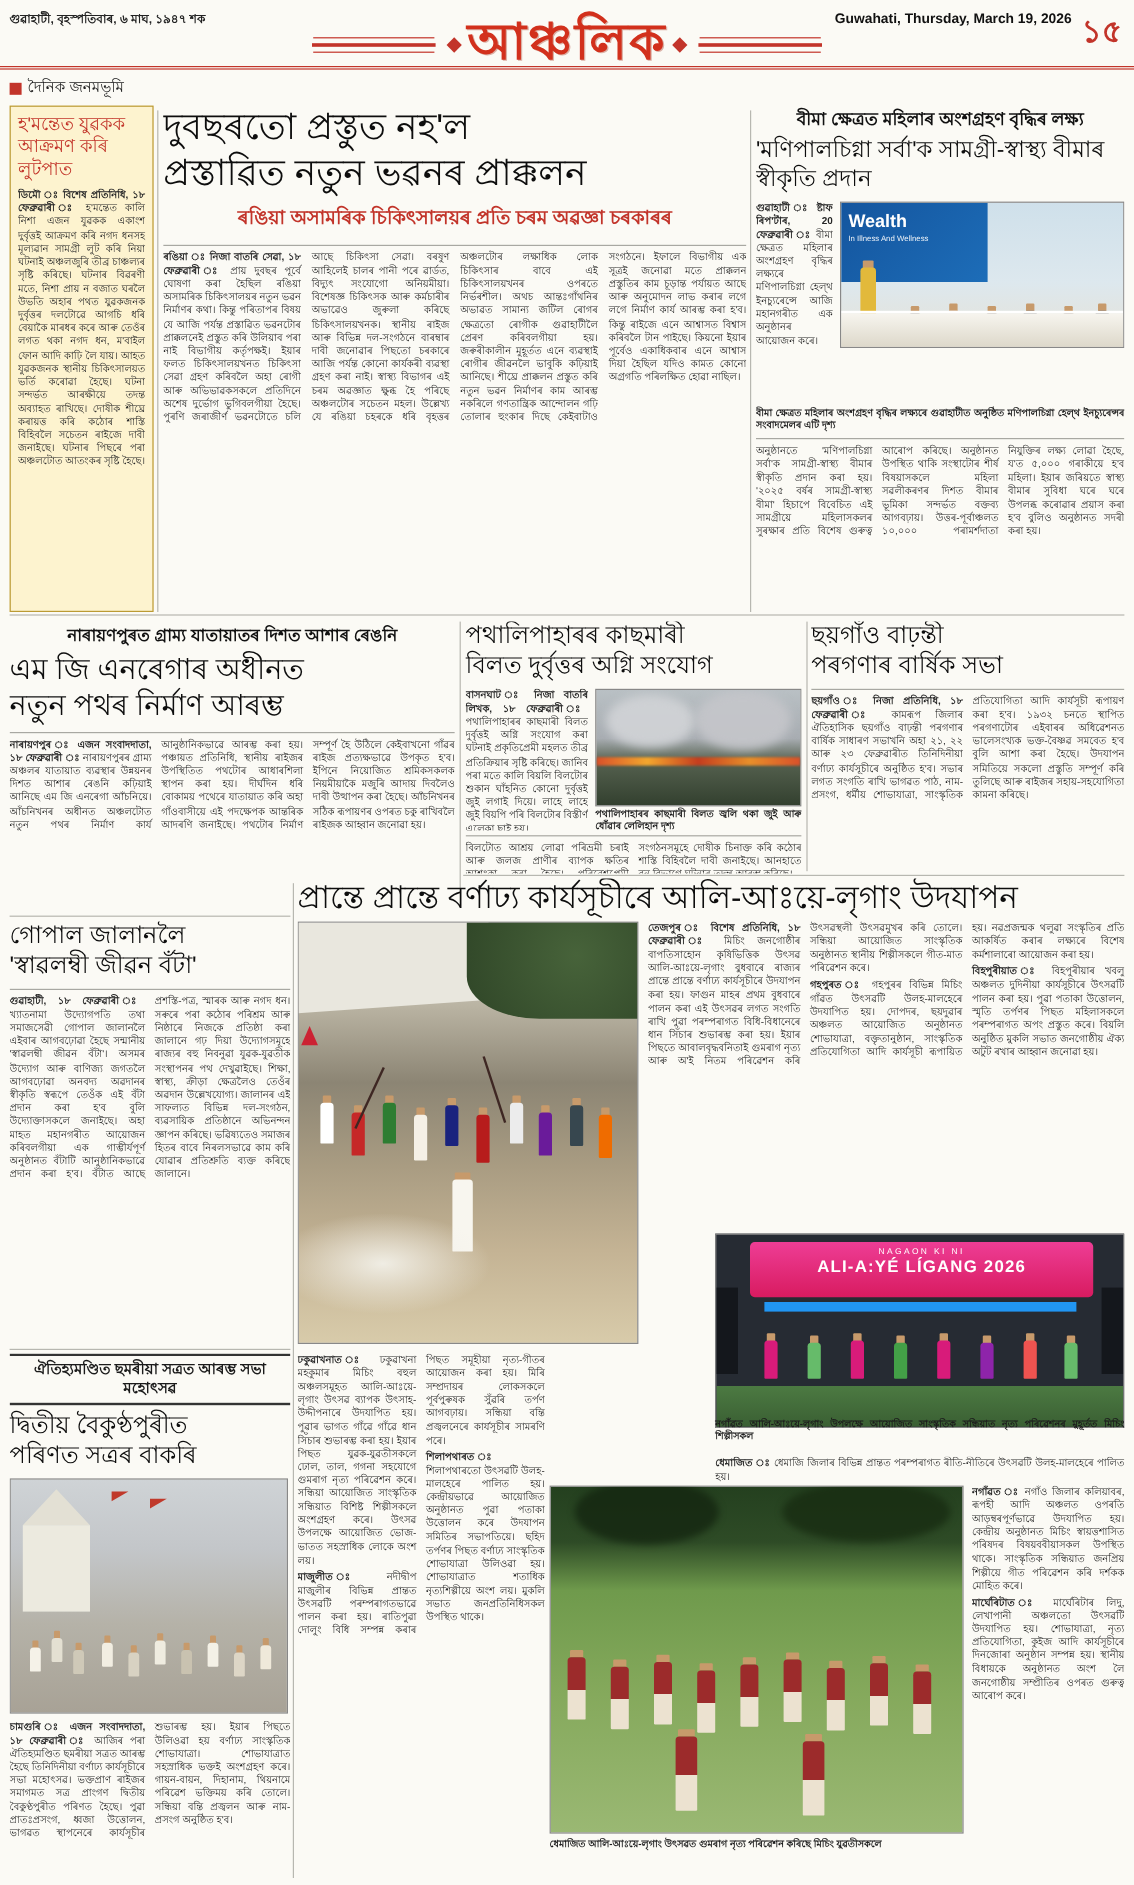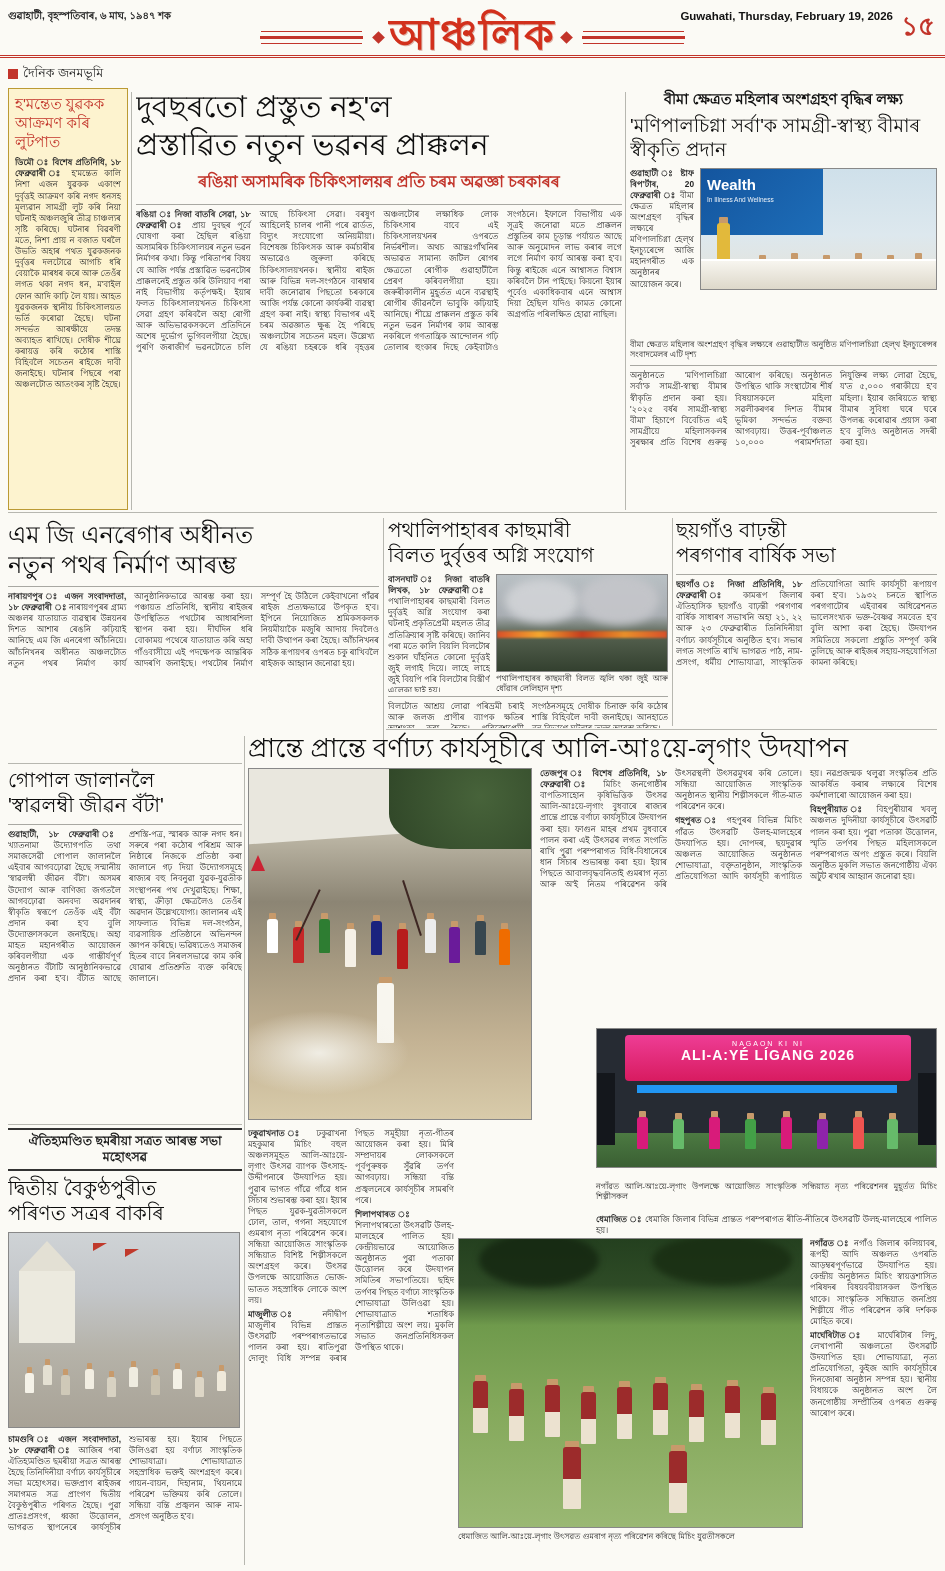--- a/index.html
+++ b/index.html
@@ -25,21 +25,21 @@
   .kicker { font-weight:bold; text-align:center; color:#111; }
   .hl { font-weight:normal; color:#0d0d0d; line-height:1.25; }
   .hl.red { color:#c2342a; }
   .subhead { font-weight:bold; text-align:center; color:#c2342a; }
   .bt { font-size:8.3px; line-height:1.34; text-align:justify; color:#262626; overflow:hidden; }
   .bt p { margin:0 0 3px; }
   .lead { font-weight:bold; }
   .cols2 { column-count:2; column-gap:8px; }
   .cols3 { column-count:3; column-gap:8px; }
   .cols4 { column-count:4; column-gap:9px; }
-  .cap { font-size:8px; font-weight:normal; line-height:1.3; text-align:justify; color:#1c1c1c; }
+  .cap { font-size:8px; font-weight:bold; line-height:1.3; text-align:justify; color:#1c1c1c; }
   .toprule { border-top:1px solid #a8a8a2; padding-top:4px; }
 
   .vline { position:absolute; width:1px; background:#b7b7b0; }
   .hline { position:absolute; height:1px; background:#b7b7b0; }
 
   
   .ybox { background:#fdf3cf; border:1px solid #bb9a34; padding:6px 6px; }
 
   
   .photo { position:absolute; overflow:hidden; background:#9a9a93; border:1px solid #888; }
@@ -64,21 +64,21 @@
 
   <div class="hdr">
     <div class="hdr-date-as">গুৱাহাটী, বৃহস্পতিবাৰ, ৬ মাঘ, ১৯৪৭ শক</div>
     <div class="masthead">
       <div class="mh-line"></div>
       <div class="mh-diamond"></div>
       <div class="mh-title">আঞ্চলিক</div>
       <div class="mh-diamond"></div>
       <div class="mh-line"></div>
     </div>
-    <div class="hdr-date-en">Guwahati, Thursday, February 19, 2026</div>
+    <div class="hdr-date-en">Guwahati, Thursday, March 19, 2026</div>
     <div class="pagenum">১৫</div>
   </div>
   <div class="subhdr">
     <div class="mark"></div>
     <div class="pname">দৈনিক জনমভূমি</div>
   </div>
 
   <div class="vline" style="left:131px;top:92px;height:418px"></div>
   <div class="vline" style="left:625px;top:92px;height:418px"></div>
   <div class="hline" style="left:8px;top:512px;width:929px"></div>
@@ -129,20 +129,21 @@
         <div class="a3-table"></div>
       </div>
     </div>
     <div class="cap" style="margin-top:4px">বীমা ক্ষেত্ৰত মহিলাৰ অংশগ্ৰহণ বৃদ্ধিৰ লক্ষ্যৰে গুৱাহাটীত অনুষ্ঠিত মণিপালচিগ্না হেল্থ ইনচ্যুৰেন্সৰ সংবাদমেলৰ এটি দৃশ্য</div>
     <div class="bt cols3 toprule" style="margin-top:5px;height:128px">
       <p><span>অনুষ্ঠানতে 'মণিপালচিগ্না সৰ্বা'ক সামগ্ৰী-স্বাস্থ্য বীমাৰ স্বীকৃতি প্ৰদান কৰা হয়। '২০২৫ বৰ্ষৰ সামগ্ৰী-স্বাস্থ্য বীমা' হিচাপে বিবেচিত এই সামগ্ৰীয়ে মহিলাসকলৰ সুৰক্ষাৰ প্ৰতি বিশেষ গুৰুত্ব আৰোপ কৰিছে। অনুষ্ঠানত উপস্থিত থাকি সংস্থাটোৰ শীৰ্ষ বিষয়াসকলে মহিলা সৱলীকৰণৰ দিশত বীমাৰ ভূমিকা সন্দৰ্ভত বক্তব্য আগবঢ়ায়। উত্তৰ-পূৰ্বাঞ্চলত ১০,০০০ পৰামৰ্শদাতা নিযুক্তিৰ লক্ষ্য লোৱা হৈছে, য'ত ৫,০০০ গৰাকীয়ে হ'ব মহিলা। ইয়াৰ জৰিয়তে স্বাস্থ্য বীমাৰ সুবিধা ঘৰে ঘৰে উপলব্ধ কৰোৱাৰ প্ৰয়াস কৰা হ'ব বুলিও অনুষ্ঠানত সদৰী কৰা হয়।</span></p>
     </div>
   </div>
 
   <div class="art" style="left:8px;top:518px;width:371px;height:240px">
+    <div class="kicker" style="font-size:14px">নাৰায়ণপুৰত গ্ৰাম্য যাতায়াতৰ দিশত আশাৰ ৰেঙনি</div>
     <div class="hl" style="font-size:24px;margin-top:2px">
       <div>এম জি এনৰেগাৰ অধীনত</div>
       <div>নতুন পথৰ নিৰ্মাণ আৰম্ভ</div>
     </div>
     <div class="bt cols3 toprule" style="margin-top:6px;height:148px">
       <p><b class="lead">নাৰায়ণপুৰ ঃ এজন সংবাদদাতা, ১৮ ফেব্ৰুৱাৰী ঃ</b> <span>নাৰায়ণপুৰৰ গ্ৰাম্য অঞ্চলৰ যাতায়াত ব্যৱস্থাৰ উন্নয়নৰ দিশত আশাৰ ৰেঙনি কঢ়িয়াই আনিছে এম জি এনৰেগা আঁচনিয়ে। আঁচনিখনৰ অধীনত অঞ্চলটোত নতুন পথৰ নিৰ্মাণ কাৰ্য আনুষ্ঠানিকভাৱে আৰম্ভ কৰা হয়। পঞ্চায়ত প্ৰতিনিধি, স্থানীয় ৰাইজৰ উপস্থিতিত পথটোৰ আধাৰশিলা স্থাপন কৰা হয়। দীৰ্ঘদিন ধৰি বোকাময় পথেৰে যাতায়াত কৰি অহা গাঁওবাসীয়ে এই পদক্ষেপক আন্তৰিক আদৰণি জনাইছে। পথটোৰ নিৰ্মাণ সম্পূৰ্ণ হৈ উঠিলে কেইবাখনো গাঁৱৰ ৰাইজ প্ৰত্যক্ষভাৱে উপকৃত হ'ব। ইপিনে নিয়োজিত শ্ৰমিকসকলক নিয়মীয়াকৈ মজুৰি আদায় দিবলৈও দাবী উত্থাপন কৰা হৈছে। আঁচনিখনৰ সঠিক ৰূপায়ণৰ ওপৰত চকু ৰাখিবলৈ ৰাইজক আহ্বান জনোৱা হয়।</span></p>
     </div>
   </div>
 
   <div class="art" style="left:388px;top:518px;width:280px;height:210px">
@@ -208,21 +209,21 @@
       <div style="position:absolute;left:162px;top:110px;width:2px;height:58px;background:#3e2723;transform:rotate(-18deg)"></div>
       <div style="position:absolute;left:-20px;bottom:24px;width:180px;height:84px;background:radial-gradient(closest-side,rgba(242,240,232,.95),rgba(242,240,232,0))"></div>
     </div>
 
     <div class="bt cols3" style="position:absolute;left:292px;top:36px;width:397px;height:256px">
       <p><b class="lead">তেজপুৰ ঃ বিশেষ প্ৰতিনিধি, ১৮ ফেব্ৰুৱাৰী ঃ</b> <span>মিচিং জনগোষ্ঠীৰ বাপতিসাহোন কৃষিভিত্তিক উৎসৱ আলি-আঃয়ে-লৃগাং বুধবাৰে ৰাজ্যৰ প্ৰান্তে প্ৰান্তে বৰ্ণাঢ্য কাৰ্যসূচীৰে উদযাপন কৰা হয়। ফাগুন মাহৰ প্ৰথম বুধবাৰে পালন কৰা এই উৎসৱৰ লগত সংগতি ৰাখি পুৱা পৰম্পৰাগত বিধি-বিধানেৰে ধান সিঁচাৰ শুভাৰম্ভ কৰা হয়। ইয়াৰ পিছতে আবালবৃদ্ধবনিতাই গুমৰাগ নৃত্য আৰু অ'ই নিতম পৰিৱেশন কৰি উৎসৱস্থলী উৎসৱমুখৰ কৰি তোলে। সন্ধিয়া আয়োজিত সাংস্কৃতিক অনুষ্ঠানত স্থানীয় শিল্পীসকলে গীত-মাত পৰিৱেশন কৰে।</span></p>
       <p><b class="lead">গহপুৰত ঃ</b> <span>গহপুৰৰ বিভিন্ন মিচিং গাঁৱত উৎসৱটি উলহ-মালহেৰে উদযাপিত হয়। দোপদৰ, ছয়দুৱাৰ অঞ্চলত আয়োজিত অনুষ্ঠানত শোভাযাত্ৰা, বক্তৃতানুষ্ঠান, সাংস্কৃতিক প্ৰতিযোগিতা আদি কাৰ্যসূচী ৰূপায়িত হয়। নৱপ্ৰজন্মক থলুৱা সংস্কৃতিৰ প্ৰতি আকৰ্ষিত কৰাৰ লক্ষ্যৰে বিশেষ কৰ্মশালাৰো আয়োজন কৰা হয়।</span></p>
       <p><b class="lead">বিহপুৰীয়াত ঃ</b> <span>বিহপুৰীয়াৰ খবলু অঞ্চলত দুদিনীয়া কাৰ্যসূচীৰে উৎসৱটি পালন কৰা হয়। পুৱা পতাকা উত্তোলন, স্মৃতি তৰ্পণৰ পিছত মহিলাসকলে পৰম্পৰাগত অপং প্ৰস্তুত কৰে। বিয়লি অনুষ্ঠিত মুকলি সভাত জনগোষ্ঠীয় ঐক্য অটুট ৰখাৰ আহ্বান জনোৱা হয়।</span></p>
     </div>
 
-    <div class="photo" style="left:348px;top:296px;width:341px;height:140px;background:#262b33">
+    <div class="photo" style="left:348px;top:296px;width:341px;height:162px;background:#262b33">
       <div class="stage-banner">
         <div class="sb-top">NAGAON KI NI</div>
         <div class="sb-main">ALI-A:YÉ LÍGANG 2026</div>
       </div>
       <div style="position:absolute;left:40px;top:56px;width:260px;height:8px;background:#2196f3"></div>
       <div style="position:absolute;left:0;bottom:0;width:100%;height:34px;background:linear-gradient(180deg,#4c7a42,#3a5f33)"></div>
       <div style="position:absolute;left:0;top:44px;width:18px;height:72px;background:#14171c"></div>
       <div style="position:absolute;right:0;top:44px;width:18px;height:72px;background:#14171c"></div>
       <div class="fig" style="left:40px;top:88px;height:32px;background:#d81b7a"></div>
       <div class="fig" style="left:76px;top:90px;height:30px;background:#66bb6a"></div>

